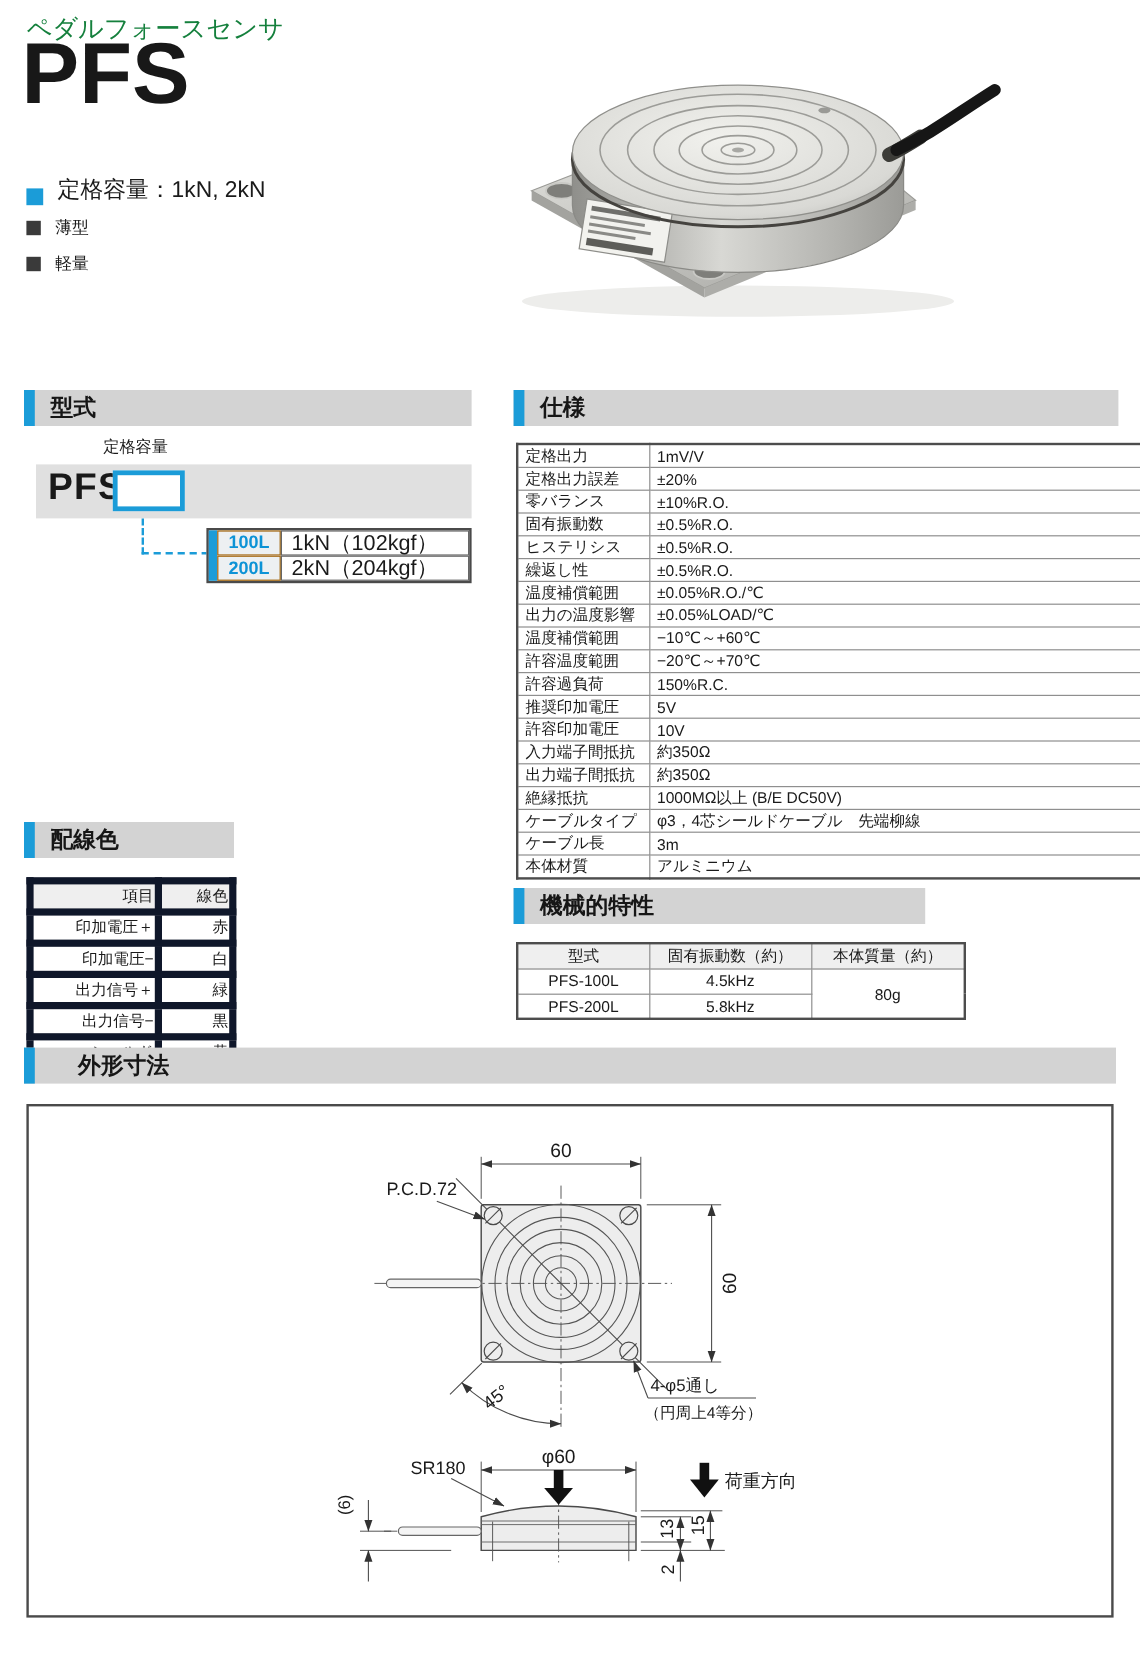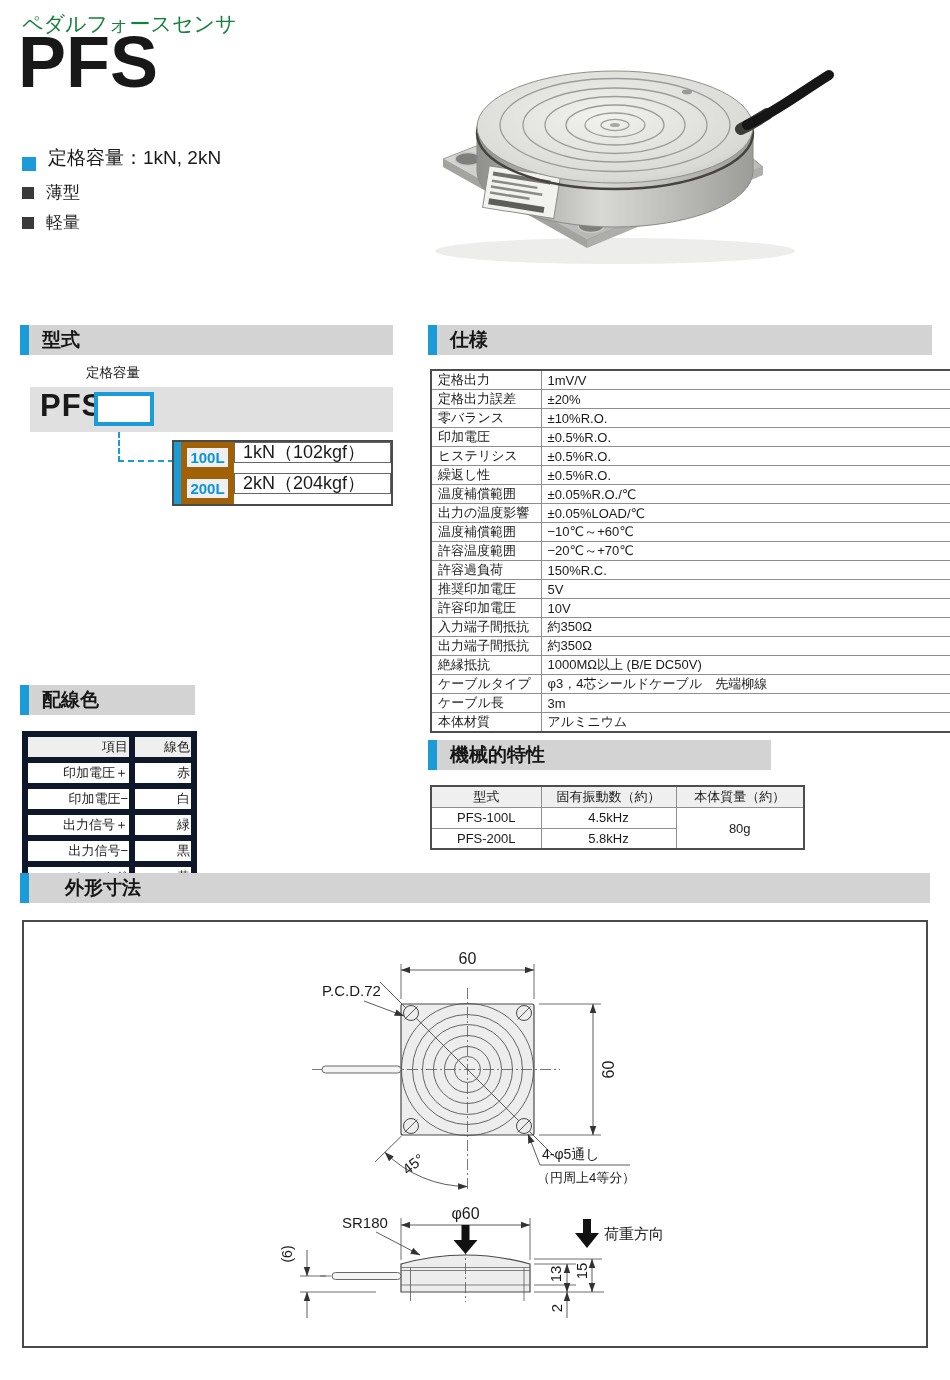--- a/index.html
+++ b/index.html
@@ -10,35 +10,35 @@
   }
   .abs{position:absolute;}
   
   .subtitle{left:22px;top:10px;font-size:21px;color:#15803d;}
   .title{left:18px;top:26px;font-size:72px;font-weight:700;color:#181818;line-height:1;}
   .feat{display:flex;align-items:center;}
   .sq{display:inline-block;margin-right:12px;}
   .sq-blue{width:14px;height:14px;background:#1b9cd8;}
   .sq-dark{width:12px;height:12px;background:#3a3a3a;}
   .feat-main{font-size:19px;}
-  .feat-sub{font-size:17px;text-align:center;}
+  .feat-sub{font-size:14px;text-align:center;}
   
   .sec{height:30px;background:#d3d3d3;border-left:9px solid #1b9cd8;box-sizing:border-box;
        display:flex;align-items:center;padding-left:13px;font-size:19px;font-weight:700;color:#161616;}
   
   .cap-label{left:86px;top:364px;font-size:13.5px;}
   .model-band{left:30px;top:387px;width:363px;height:45px;background:#e0e0e0;}
   .model-prefix{position:absolute;left:10px;top:1px;font-size:31px;font-weight:700;letter-spacing:1px;color:#191919;}
   .model-box{position:absolute;left:64px;top:5px;width:52px;height:26px;background:#fff;border:4px solid #1b9cd8;}
   .dash-v{left:118px;top:432px;height:30px;border-left:2px dashed #1b9cd8;}
   .dash-h{left:118px;top:460px;width:56px;border-top:2px dashed #1b9cd8;}
   .cap-table{left:172px;top:440px;display:flex;border:2px solid #4a4a4a;background:#fff;}
   .cap-bar{width:7px;background:#1b9cd8;}
   .cap-grid{display:grid;grid-template-columns:53px 157px;}
-  .cap-code{border:6px solid #a16207;background:#edf0f2;color:#0d93d6;font-weight:700;font-size:15px;
+  .cap-code{border:1px solid #a16207;background:#edf0f2;color:#0d93d6;font-weight:700;font-size:15px;
             text-align:center;line-height:19px;height:19px;}
   .cap-val{border:1px solid #666;font-size:18px;padding-left:8px;line-height:19px;height:19px;white-space:nowrap;}
   
   table{border-collapse:collapse;background:#fff;}
   .spec-table{width:581px;table-layout:fixed;border:2px solid #4d4d4d;}
   .spec-table td{border:1px solid #8f8f8f;height:17.1px;font-size:13px;padding:0 4px 0 6px;white-space:nowrap;overflow:hidden;}
   .wire-table{width:175px;table-layout:fixed;border:2px solid #4d4d4d;}
   .wire-table td{border:6px solid #0f172a;height:17.9px;font-size:13px;text-align:right;white-space:nowrap;}
   .mech-table{width:375px;table-layout:fixed;border:2px solid #4d4d4d;}
   .mech-table td{border:1px solid #8f8f8f;height:17.5px;font-size:13px;text-align:center;white-space:nowrap;}
@@ -155,21 +155,21 @@
       </tr>
     <tr>
         <td>定格出力誤差</td>
         <td>±20%</td>
       </tr>
     <tr>
         <td>零バランス</td>
         <td>±10%R.O.</td>
       </tr>
     <tr>
-        <td>印加電圧</td>
+        <td>固有振動数</td>
         <td>±0.5%R.O.</td>
       </tr>
     <tr>
         <td>ヒステリシス</td>
         <td>±0.5%R.O.</td>
       </tr>
     <tr>
         <td>繰返し性</td>
         <td>±0.5%R.O.</td>
       </tr>

